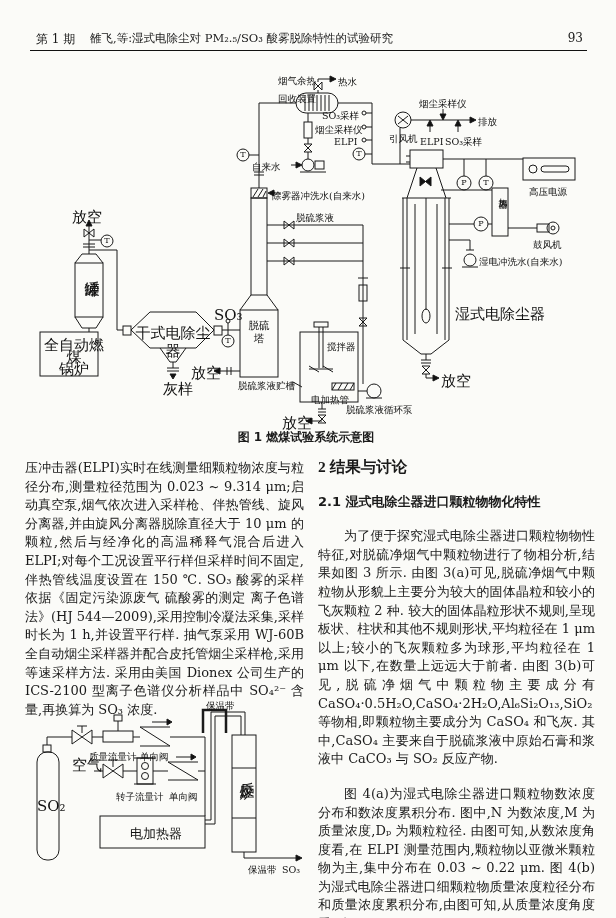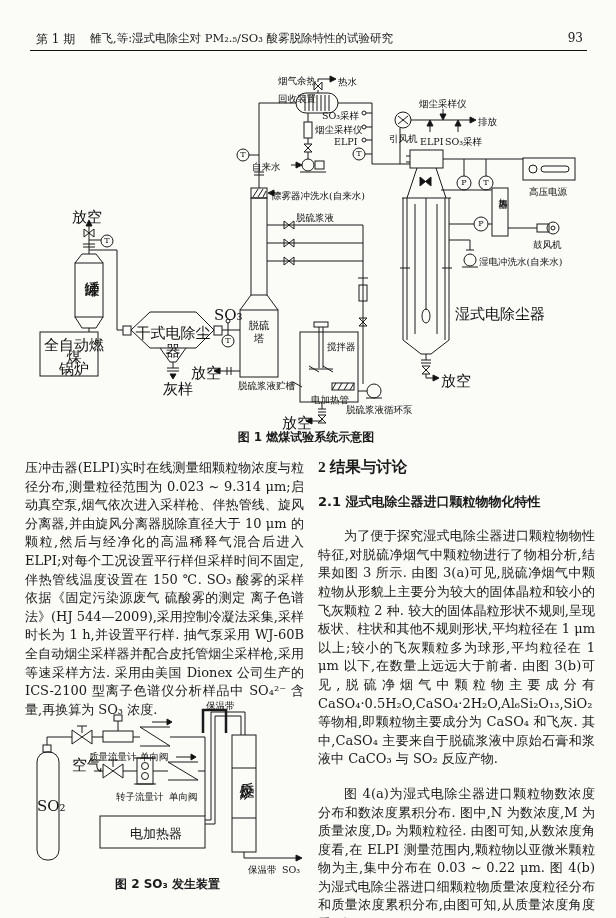--- a/index.html
+++ b/index.html
@@ -329,21 +329,20 @@
   <span class="lbl" style="left:140px;top:748px">单向阀</span>
   <span class="lbl f10" style="left:72px;top:756px">空气</span>
   <span class="lbl" style="left:116px;top:788px">转子流量计</span>
   <span class="lbl" style="left:169px;top:788px">单向阀</span>
   <span class="lbl c f10" style="left:37px;top:797px;width:22px">SO₂</span>
   <span class="lbl c" style="left:100px;top:825px;width:112px;font-size:13px">电加热器</span>
   <span class="lbl v f10" style="left:238px;top:770px">反应炉</span>
   <span class="lbl" style="left:248px;top:861px">保温带</span>
   <span class="lbl" style="left:282px;top:861px">SO₃</span>
 
-  <div class="cap" style="left:25px;top:876px;width:285px">图 2  SO₃ 发生装置</div>
 
   <div class="col col-l">
     <p>压冲击器(ELPI)实时在线测量细颗粒物浓度与粒径分布,测量粒径范围为 0.023 ~ 9.314 μm;启动真空泵,烟气依次进入采样枪、伴热管线、旋风分离器,并由旋风分离器脱除直径大于 10 μm 的颗粒,然后与经净化的高温稀释气混合后进入 ELPI;对每个工况设置平行样但采样时间不固定,伴热管线温度设置在 150 ℃. SO₃ 酸雾的采样依据《固定污染源废气 硫酸雾的测定 离子色谱法》(HJ 544—2009),采用控制冷凝法采集,采样时长为 1 h,并设置平行样. 抽气泵采用 WJ-60B 全自动烟尘采样器并配合皮托管烟尘采样枪,采用等速采样方法. 采用由美国 Dionex 公司生产的 ICS-2100 型离子色谱仪分析样品中 SO₄²⁻ 含量,再换算为 SO₃ 浓度.</p>
   </div>
 
   <div class="col col-r">
     <p class="h1">2  结果与讨论</p>
     <p class="h2">2.1  湿式电除尘器进口颗粒物物化特性</p>
     <p class="ind">为了便于探究湿式电除尘器进口颗粒物物性特征,对脱硫净烟气中颗粒物进行了物相分析,结果如图 3 所示. 由图 3(a)可见,脱硫净烟气中颗粒物从形貌上主要分为较大的固体晶粒和较小的飞灰颗粒 2 种. 较大的固体晶粒形状不规则,呈现板状、柱状和其他不规则形状,平均粒径在 1 μm 以上;较小的飞灰颗粒多为球形,平均粒径在 1 μm 以下,在数量上远远大于前者. 由图 3(b)可见,脱硫净烟气中颗粒物主要成分有 CaSO₄·0.5H₂O,CaSO₄·2H₂O,Al₆Si₂O₁₃,SiO₂ 等物相,即颗粒物主要成分为 CaSO₄ 和飞灰. 其中,CaSO₄ 主要来自于脱硫浆液中原始石膏和浆液中 CaCO₃ 与 SO₂ 反应产物.</p>
     <p class="ind">图 4(a)为湿式电除尘器进口颗粒物数浓度分布和数浓度累积分布. 图中,N 为数浓度,M 为质量浓度,Dₚ 为颗粒粒径. 由图可知,从数浓度角度看,在 ELPI 测量范围内,颗粒物以亚微米颗粒物为主,集中分布在 0.03 ~ 0.22 μm. 图 4(b)为湿式电除尘器进口细颗粒物质量浓度粒径分布和质量浓度累积分布,由图可知,从质量浓度角度看, 在</p>

